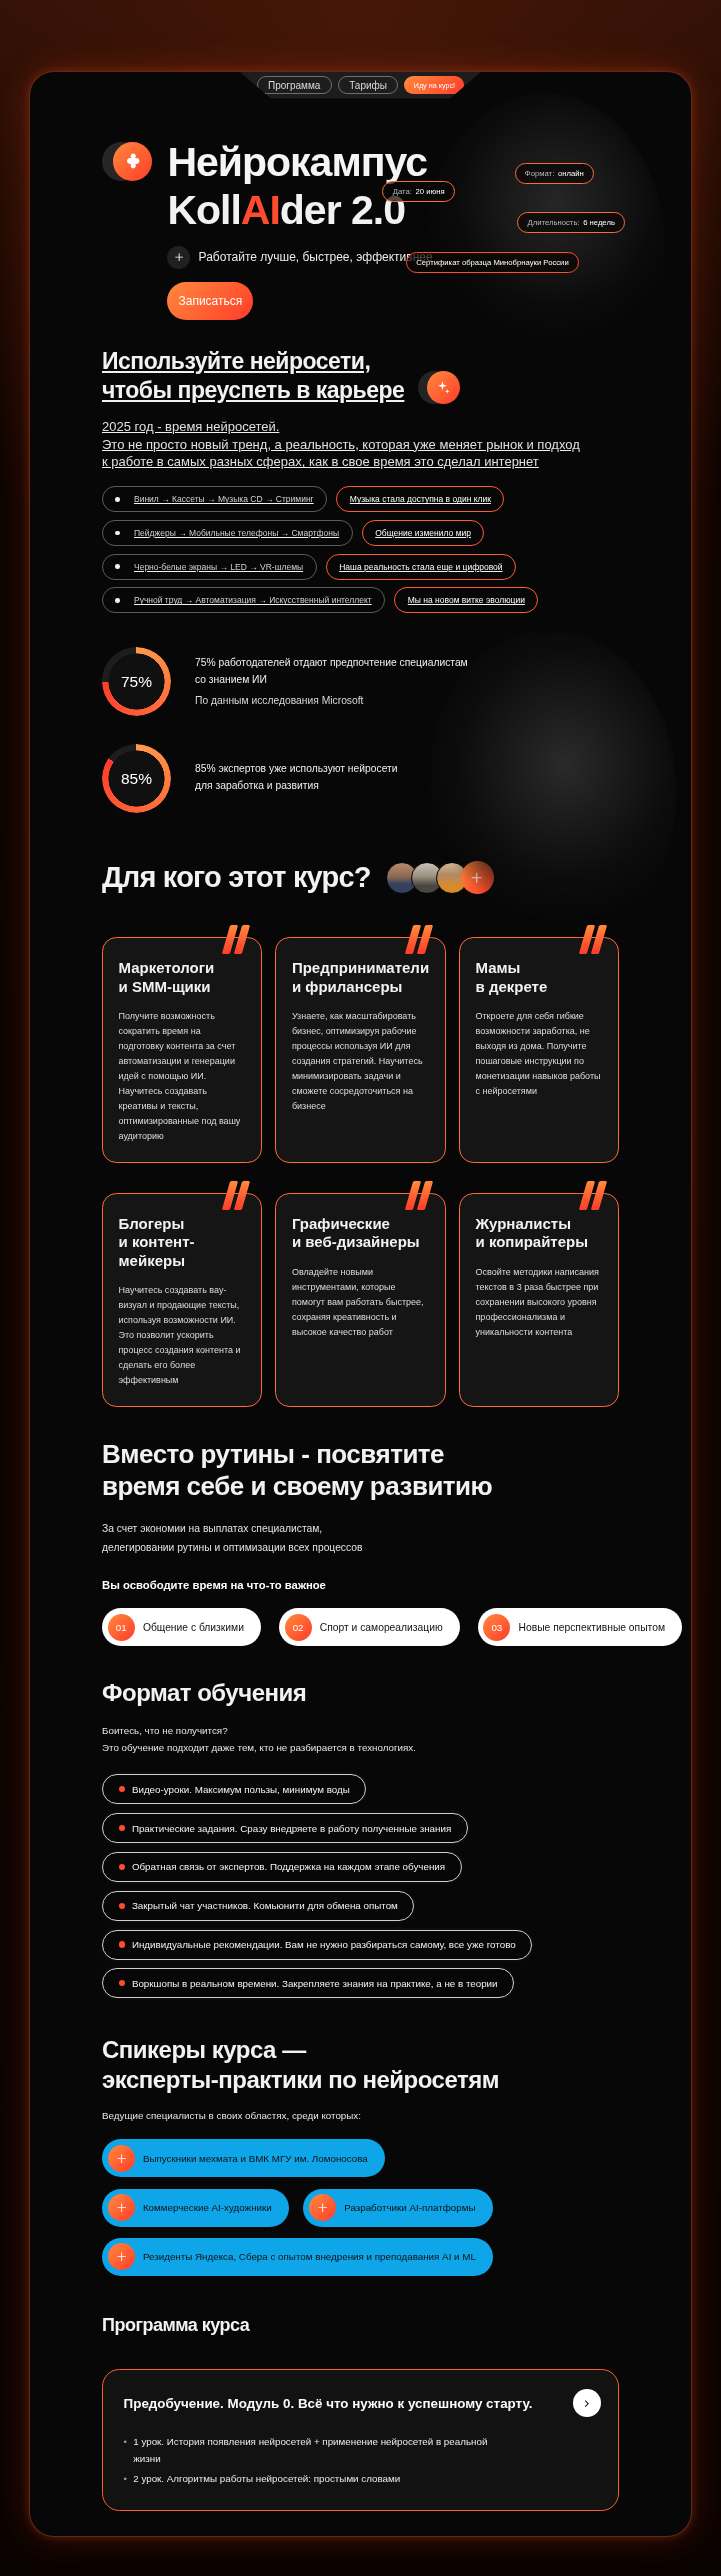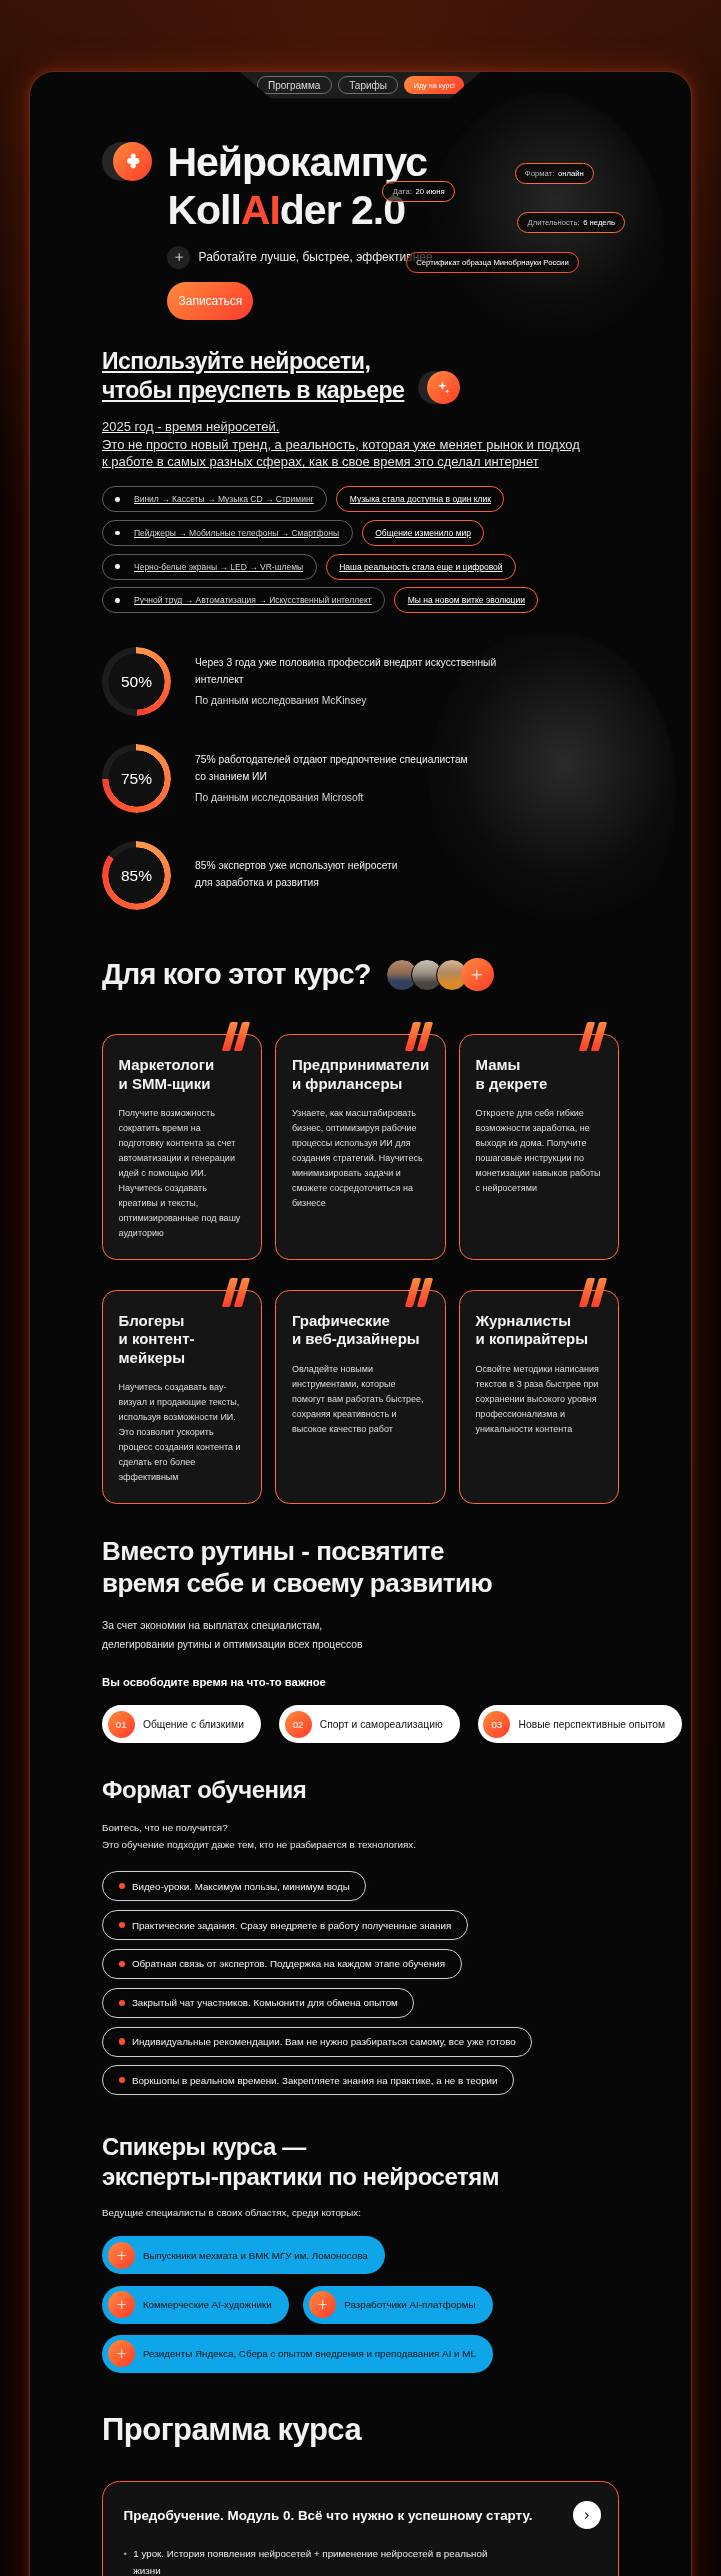--- a/index.html
+++ b/index.html
@@ -129,21 +129,21 @@
   h2.pre { white-space:pre-line; line-height:30px; }
   .speakers-text { margin-top:14.4px; font-size:9.8px; color:#e6e6e6; }
   .spills { margin-top:18.5px; display:flex; flex-direction:column; gap:11.3px; align-items:flex-start; }
   .sprow { display:flex; gap:14px; }
   .spill { background:#0ea5e9; border-radius:515px; height:38px; display:flex; align-items:center; gap:8.2px; padding:0 17.5px 0 5.7px; }
   .splus { width:27px; height:27px; border-radius:50%; background:linear-gradient(135deg,#ff8a3c,#ff3c2a);
     display:flex; align-items:center; justify-content:center; flex:0 0 auto; }
   .spill span.txt { font-size:9.8px; color:#111; white-space:nowrap; }
   
   .program { margin-top:39px; }
-  h2.prog { font-size:31px; font-weight:600; letter-spacing:-0.5px; }
+  h2.prog { font-size:18px; font-weight:600; letter-spacing:-0.5px; }
   .module { background:#121212; border:0.8px solid #ff5a36; border-radius:17.5px; margin-top:10.3px;
     display:flex; align-items:center; justify-content:space-between; padding:0 17.5px 0 20.6px; height:42px; cursor:pointer; }
   .module.first { margin-top:33px; height:auto; flex-direction:column; align-items:stretch; padding:19.6px 17.5px 19.6px 20.6px; cursor:default;}
   .mod-head { display:flex; align-items:center; justify-content:space-between; gap:10.3px; }
   .mod-title { font-size:13.4px; font-weight:600; color:#fafafa; }
   .chev { width:28px; height:28px; border-radius:50%; background:#fff; display:flex; align-items:center; justify-content:center; flex:0 0 auto; cursor:pointer;}
   .lessons { margin-top:15.5px; max-width:453px; }
   .lessons li { list-style:none; display:flex; gap:6.2px; font-size:9.8px; line-height:17px; color:#eaeaea; margin-bottom:3.1px;}
   .lessons li::before { content:"•"; color:#9a9a9a; }
   .lesson-txt{ white-space:pre-line; }
@@ -247,30 +247,20 @@
             <span>Ручной труд → Автоматизация → Искусственный интеллект</span>
           </span>
         <span class="chip chip-orange">Мы на новом витке эволюции</span>
       </div>
     </div>
   </section>
 
   <section class="stats">
     <div class="blob-stats"></div>
     <div class="stat-row">
-      <div class="ring" style="--p:50%">
-        <span class="ring-val">50%</span>
-      </div>
-      <div>
-        <div class="stat-text" style="white-space:pre-line">Через 3 года уже половина профессий внедрят искусственный
-интеллект</div>
-        <div class="stat-src">По данным исследования McKinsey</div>
-      </div>
-    </div>
-    <div class="stat-row">
       <div class="ring" style="--p:75%">
         <span class="ring-val">75%</span>
       </div>
       <div>
         <div class="stat-text" style="white-space:pre-line">75% работодателей отдают предпочтение специалистам
 со знанием ИИ</div>
         <div class="stat-src">По данным исследования Microsoft</div>
       </div>
     </div>
     <div class="stat-row">

